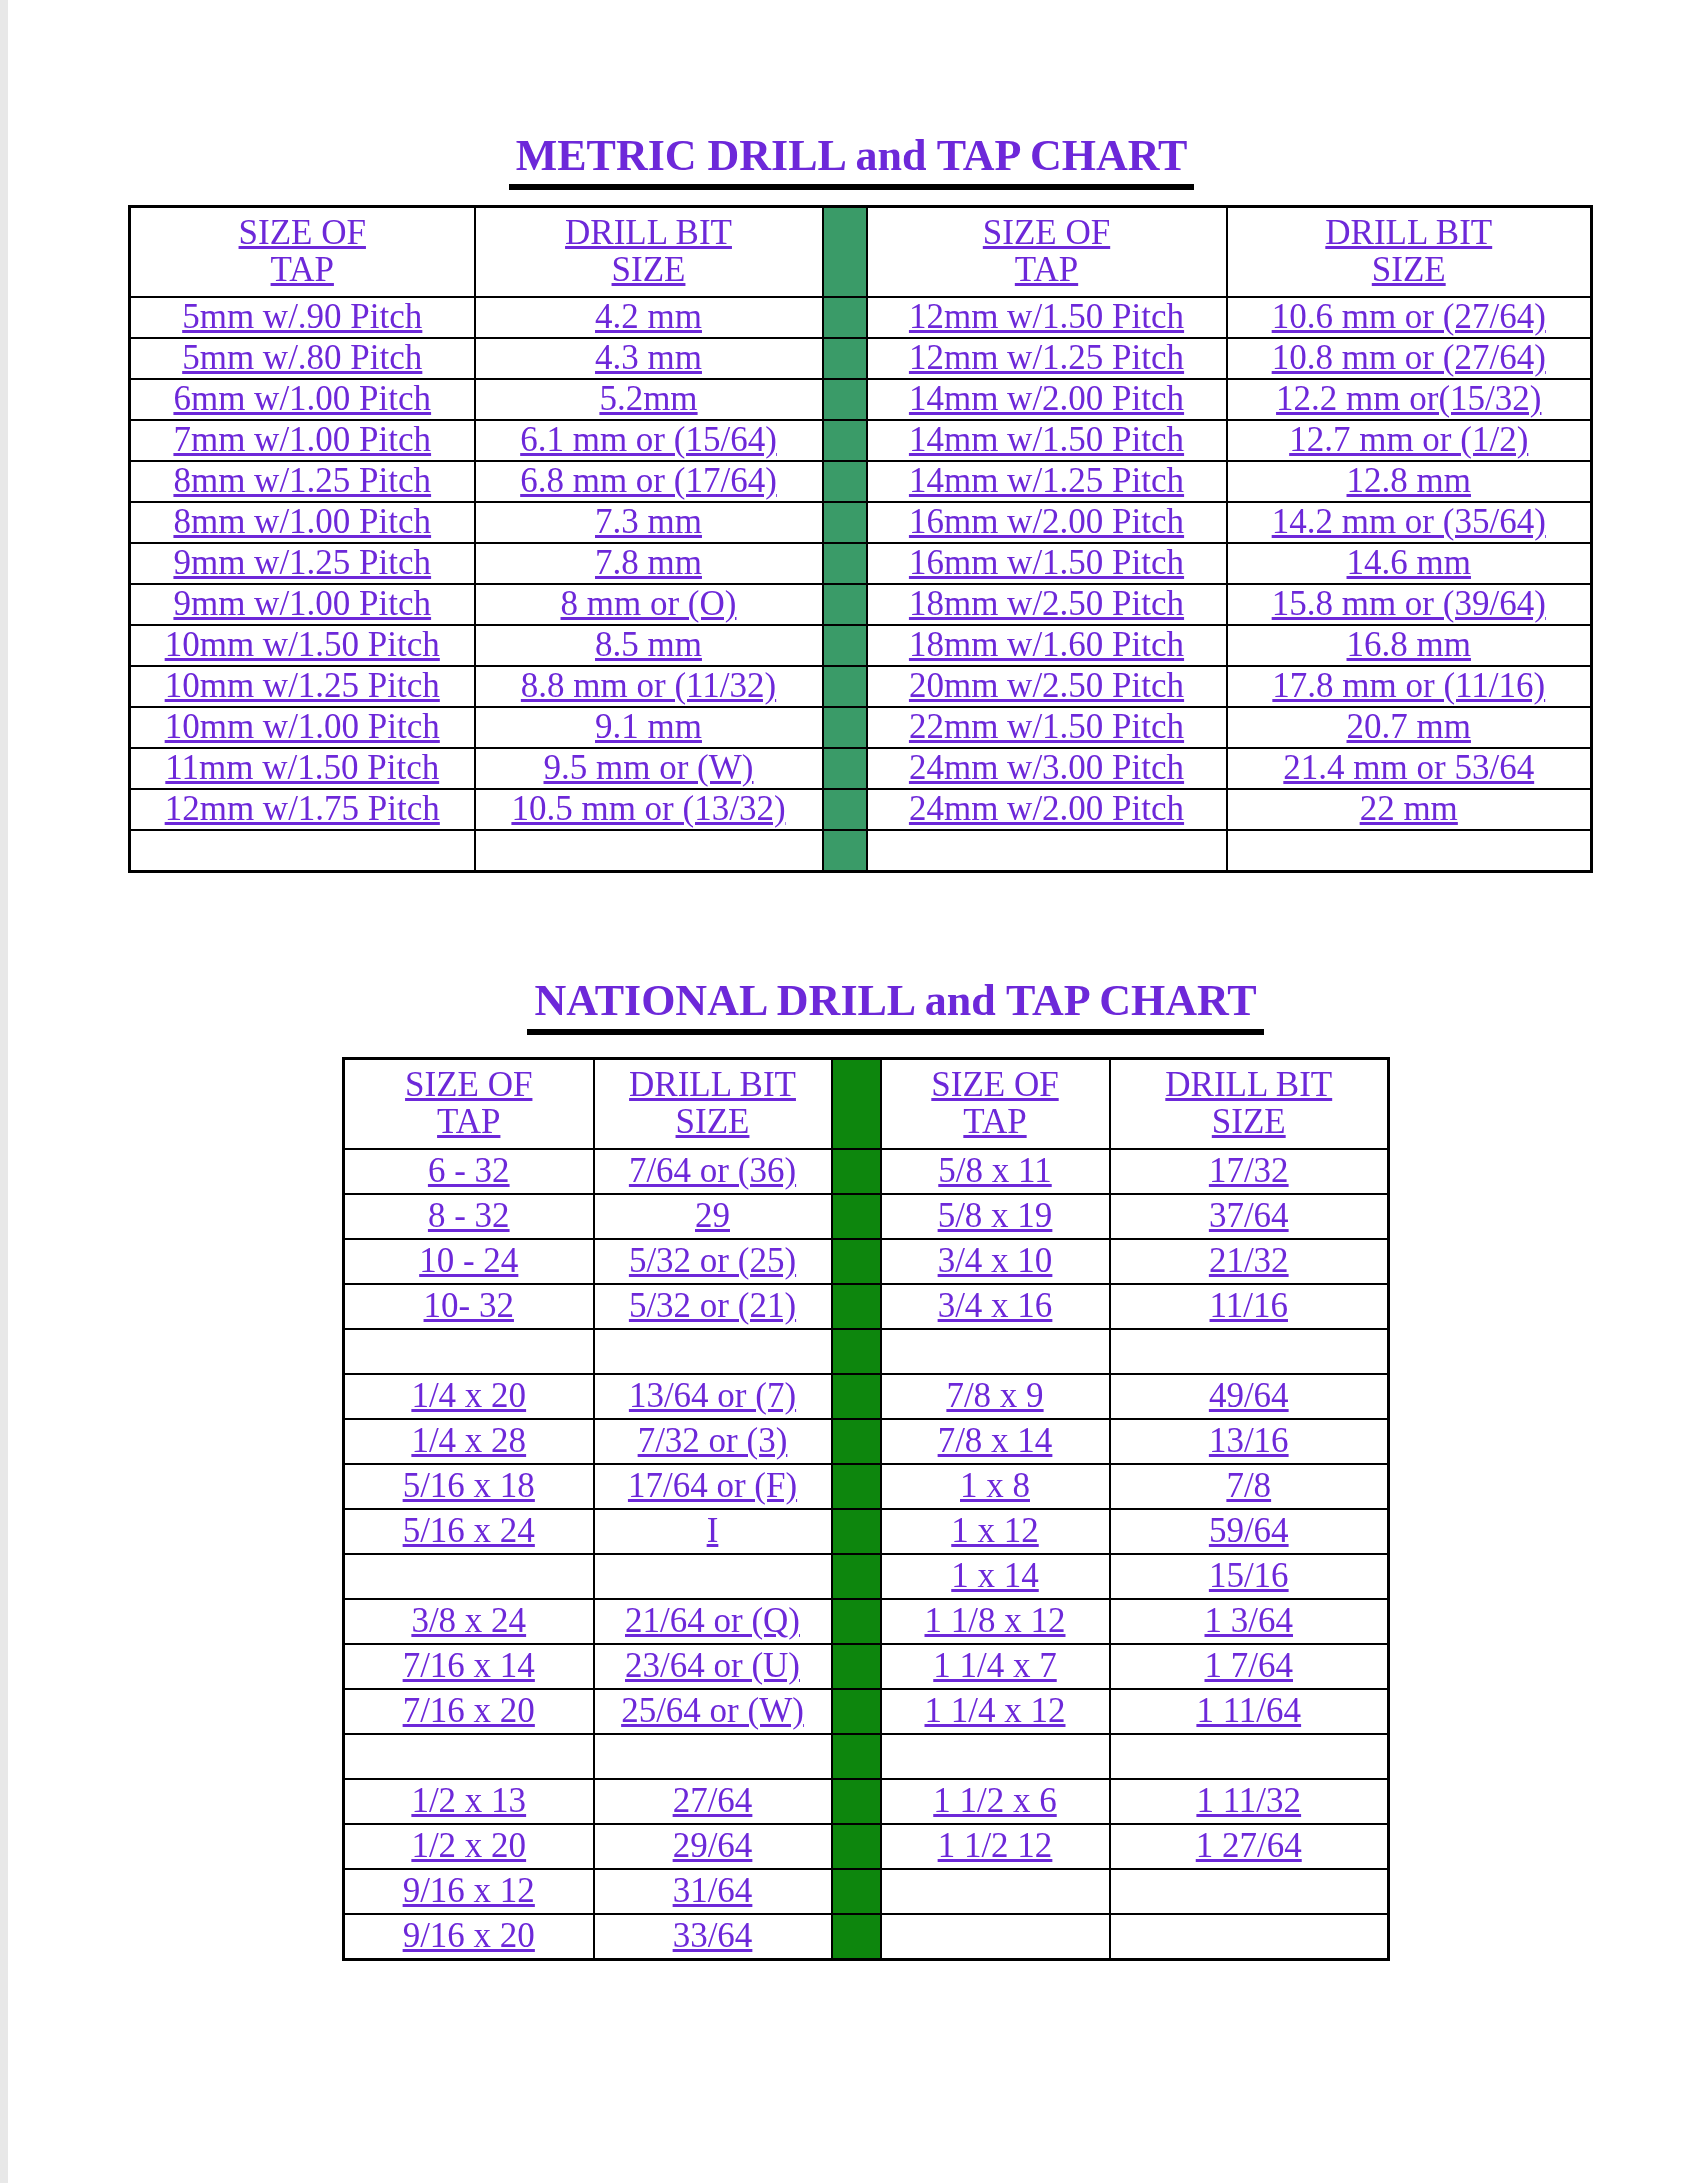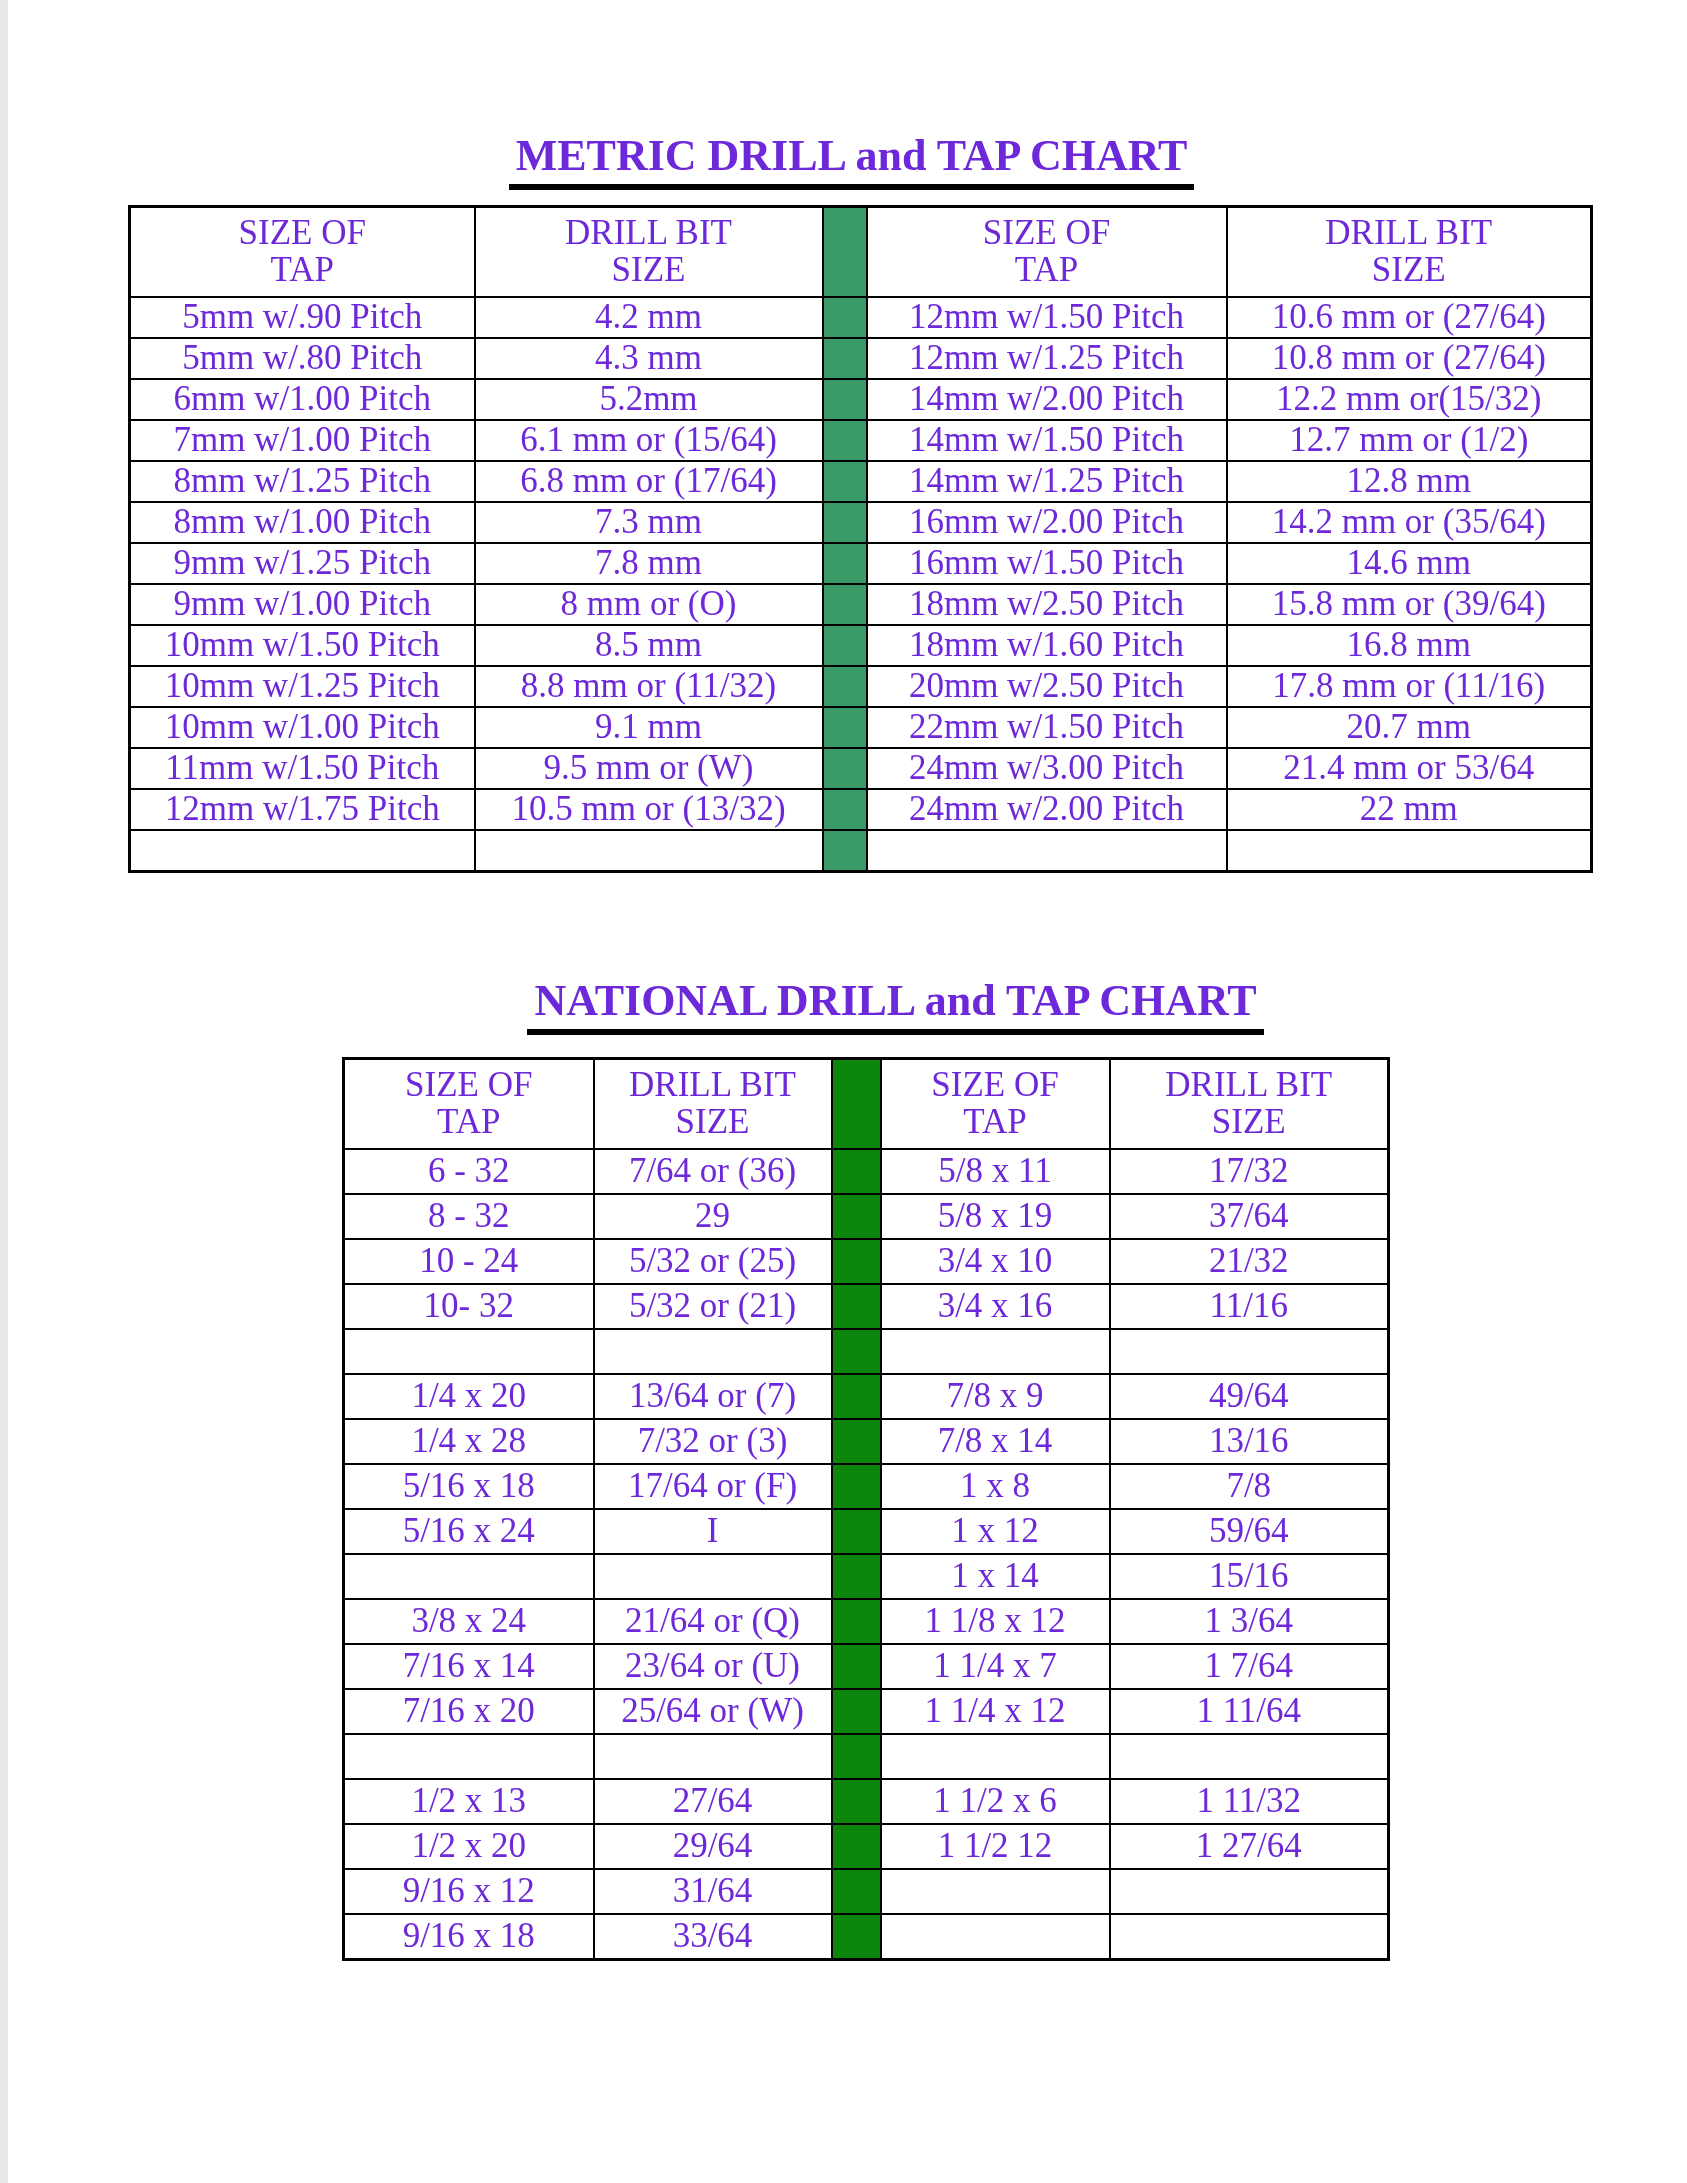--- a/index.html
+++ b/index.html
@@ -29,20 +29,21 @@
     padding: 0 7px 4.4px 7px;
   }
   #metric-title   { top: 131px; }
   #national-title { top: 976px; padding-left: 44px; }
 
   table.chart {
     position: absolute;
     border-collapse: collapse;
     table-layout: fixed;
     border: 3.5px solid #000000;
+    text-decoration: underline;
   }
   table.chart td {
     border: 2.6px solid #000000;
     text-align: center;
     vertical-align: middle;
     font-size: 35px;
     line-height: 1.05;
     padding: 0;
     overflow: hidden;
     white-space: nowrap;
@@ -343,21 +344,21 @@
           <td>1 27/64</td>
         </tr>
         <tr>
           <td>9/16 x 12</td>
           <td>31/64</td>
           <td class="sep"></td>
           <td></td>
           <td></td>
         </tr>
         <tr>
-          <td>9/16 x 18</td>
+          <td>9/16 x 20</td>
           <td>33/64</td>
           <td class="sep"></td>
           <td></td>
           <td></td>
         </tr>
       </tbody>
   </table>
 
 </div>
 

